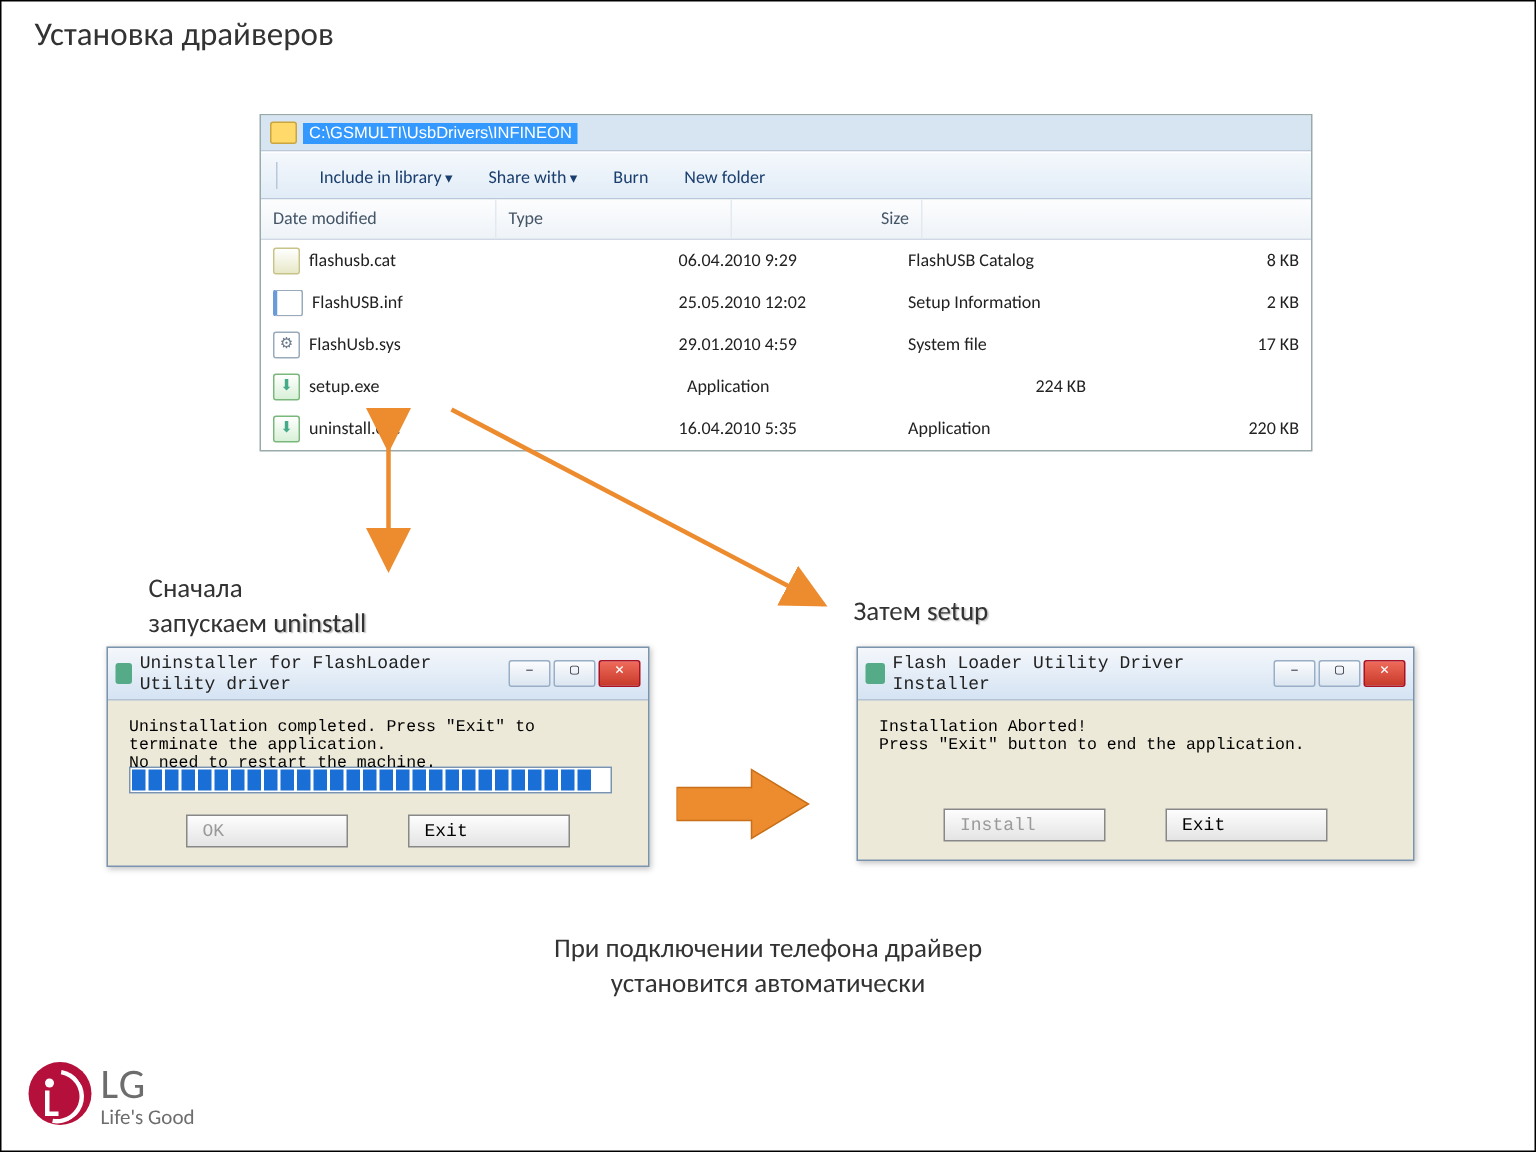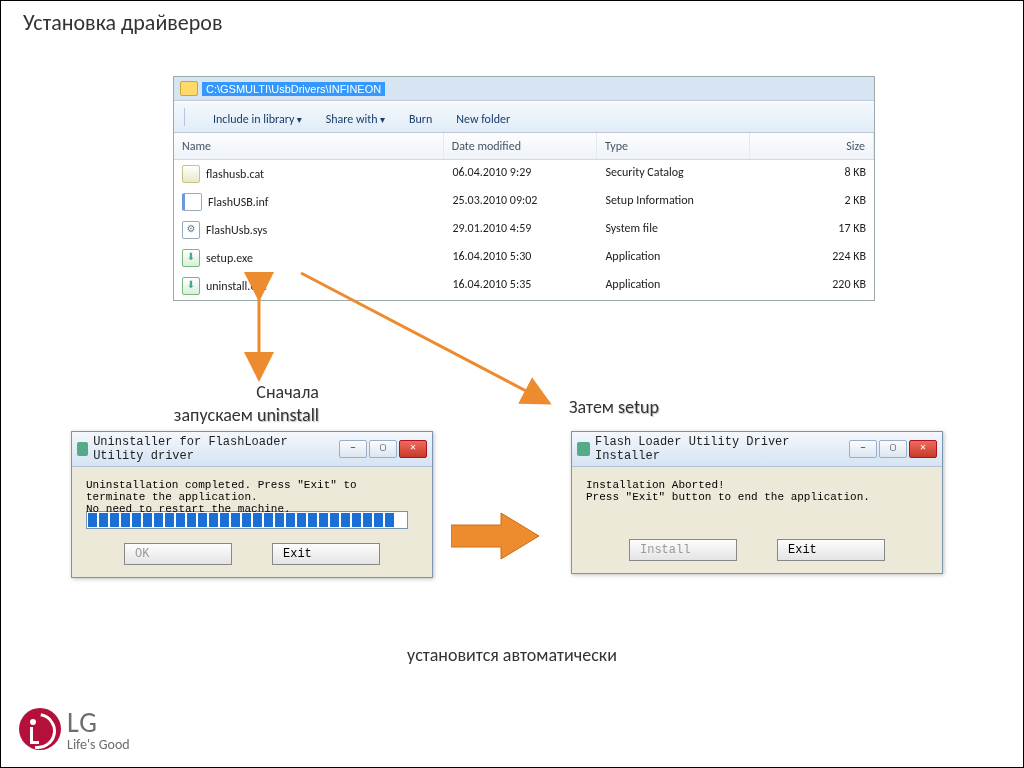--- a/index.html
+++ b/index.html
@@ -10,21 +10,21 @@
 .exp-addr{background:#d7e4f2;border-bottom:1px solid #bcc8d8;padding:4px 6px;display:flex;align-items:center;font-size:12px}
 .folder-ic{width:16px;height:13px;background:#ffd96a;border:1px solid #c9a63f;border-radius:2px;margin-right:4px}
 .addr-sel{background:#3399ff;color:#fff;padding:1px 4px;font-family:Tahoma,Arial;font-size:11px}
 .exp-toolbar{background:linear-gradient(#f4f8fc,#e1ecf7);border-top:1px solid #fff;border-bottom:1px solid #b8c7da;padding:6px 10px;font-size:12px;color:#1a3e6e;display:flex;gap:24px;align-items:flex-end}
 .tb-sep{width:1px;height:18px;background:#b8c7da;margin-right:4px}
 .drop::after{content:" ▾";font-size:10px;color:#1a3e6e}
 .exp-head{display:flex;font-size:12px;color:#456;background:linear-gradient(#fdfdfe,#eef3f8);border-bottom:1px solid #cfd8e4}
 .exp-head div{padding:6px 8px;border-right:1px solid #e3e9f0}
 .col-name{width:260px}.col-date{width:140px}.col-type{width:140px}.col-size{width:110px;text-align:right}
 .exp-body{font-size:12px;color:#222;background:#fff}
-.exp-row{display:flex;}
+.exp-row{display:flex;align-items:center}
 .exp-row>div{padding:5px 8px}
 .exp-row .col-name{display:flex;align-items:center;gap:6px}
 .f-icon{width:16px;height:16px;display:inline-block;border-radius:2px}
 .ic-cat{background:linear-gradient(#fff,#e8e8c8);border:1px solid #c8c488}
 .ic-inf{background:#fff;border:1px solid #9ab;border-left:3px solid #6a9bd8}
 .ic-sys{background:#fff;border:1px solid #9ab}
 .ic-sys::after{content:"⚙";font-size:10px;color:#678;display:block;text-align:center;line-height:14px}
 .ic-exe{background:linear-gradient(#fff,#d8f0d8);border:1px solid #7ab77a}
 .ic-exe::after{content:"⬇";font-size:10px;color:#4a8;display:block;text-align:center;line-height:14px}
 
@@ -34,21 +34,21 @@
 .wbtns{margin-left:auto;display:flex;gap:2px}
 .wbtn{width:26px;height:16px;border:1px solid #9aafc6;background:linear-gradient(#fbfcfd,#dce6f1);font-size:10px;line-height:14px;text-align:center;color:#334;border-radius:2px}
 .wbtn.close{background:linear-gradient(#ef6b5b,#c83a2a);color:#fff;border-color:#a12}
 .dlg-body{padding:12px 14px 12px 14px}
 .progress{width:320px;height:16px;border:1px solid #7a94b0;background:#fff;display:flex}
 .progress span{width:9px;height:14px;margin:1px;background:#1a6fd6}
 .btnrow{display:flex;justify-content:center;gap:40px;margin-top:14px}
 .dbtn{min-width:86px;border:1px solid #888;background:linear-gradient(#fdfdfd,#e4e4e4);padding:3px 10px;font-size:12px;text-align:left}
 .dbtn.disabled{color:#9a9a9a}
 
-.note{position:absolute;font-size:18px;color:#333;text-align:right;line-height:1.3}
+.note{position:absolute;font-size:18px;color:#333;text-align:left;line-height:1.3}
 
 svg.overlay{position:absolute;left:0;top:0;width:1024px;height:768px;pointer-events:none}
 .big-arrow{position:absolute;left:450px;top:510px}
 .big-arrow svg{display:block}
 .footer-note{position:absolute;left:0;right:0;top:620px;text-align:center;font-size:18px;color:#333;line-height:1.3}
 
 .logo{position:absolute;left:18px;bottom:14px;display:flex;align-items:center;gap:6px}
 .lg-circle{width:42px;height:42px;border-radius:50%;background:#b5103c;position:relative}
 .lg-circle::before{content:"";position:absolute;width:6px;height:6px;background:#fff;border-radius:50%;left:11px;top:11px}
 .lg-circle::after{content:"";position:absolute;left:11px;top:19px;width:6px;height:14px;border-left:3px solid #fff;border-bottom:3px solid #fff}
@@ -69,59 +69,57 @@
       <span class="addr-sel">C:\GSMULTI\UsbDrivers\INFINEON</span>
     </div>
     <div class="exp-toolbar">
       <span class="tb-sep"></span>
       <span class="drop">Include in library</span>
       <span class="drop">Share with</span>
       <span>Burn</span>
       <span>New folder</span>
     </div>
     <div class="exp-head">
-      <div class="col-name">Name</div>
       <div class="col-date">Date modified</div>
       <div class="col-type">Type</div>
       <div class="col-size">Size</div>
     </div>
     <div class="exp-body" id="file-body">
         <div class="exp-row">
           <div class="col-name">
             <span class="f-icon ic-cat"></span>
             <span>flashusb.cat</span>
           </div>
           <div class="col-date">06.04.2010 9:29</div>
-          <div class="col-type">Security Catalog</div>
+          <div class="col-type">FlashUSB Catalog</div>
           <div class="col-size">8 KB</div>
         </div>
         <div class="exp-row">
           <div class="col-name">
             <span class="f-icon ic-inf"></span>
             <span>FlashUSB.inf</span>
           </div>
-          <div class="col-date">25.03.2010 09:02</div>
+          <div class="col-date">25.05.2010 12:02</div>
           <div class="col-type">Setup Information</div>
           <div class="col-size">2 KB</div>
         </div>
         <div class="exp-row">
           <div class="col-name">
             <span class="f-icon ic-sys"></span>
             <span>FlashUsb.sys</span>
           </div>
           <div class="col-date">29.01.2010 4:59</div>
           <div class="col-type">System file</div>
           <div class="col-size">17 KB</div>
         </div>
         <div class="exp-row">
           <div class="col-name">
             <span class="f-icon ic-exe"></span>
             <span>setup.exe</span>
           </div>
-          <div class="col-date">16.04.2010 5:30</div>
           <div class="col-type">Application</div>
           <div class="col-size">224 KB</div>
         </div>
         <div class="exp-row">
           <div class="col-name">
             <span class="f-icon ic-exe"></span>
             <span>uninstall.exe</span>
           </div>
           <div class="col-date">16.04.2010 5:35</div>
           <div class="col-type">Application</div>
@@ -224,21 +222,21 @@
         <polygon points="0,0 10,5 0,10" fill="#ed8b2f"></polygon>
       </marker>
     </defs>
 
     <line x1="258" y1="298" x2="258" y2="378" stroke="#ed8b2f" stroke-width="3" marker-start="url(#ah)" marker-end="url(#ah)"></line>
 
     <line x1="300" y1="272" x2="548" y2="402" stroke="#ed8b2f" stroke-width="3" marker-end="url(#ah)"></line>
   </svg>
 
   <div class="footer-note">
-    <br><span>установится автоматически</span>
+    <span>При подключении телефона драйвер</span><br><span>установится автоматически</span>
   </div>
 
   <div class="logo">
     <div class="lg-circle">
         <span class="lg-arc"></span>
       </div>
     <div>
       <div class="lg-text">LG</div>
       <div class="lg-sub">Life's Good</div>
     </div>

